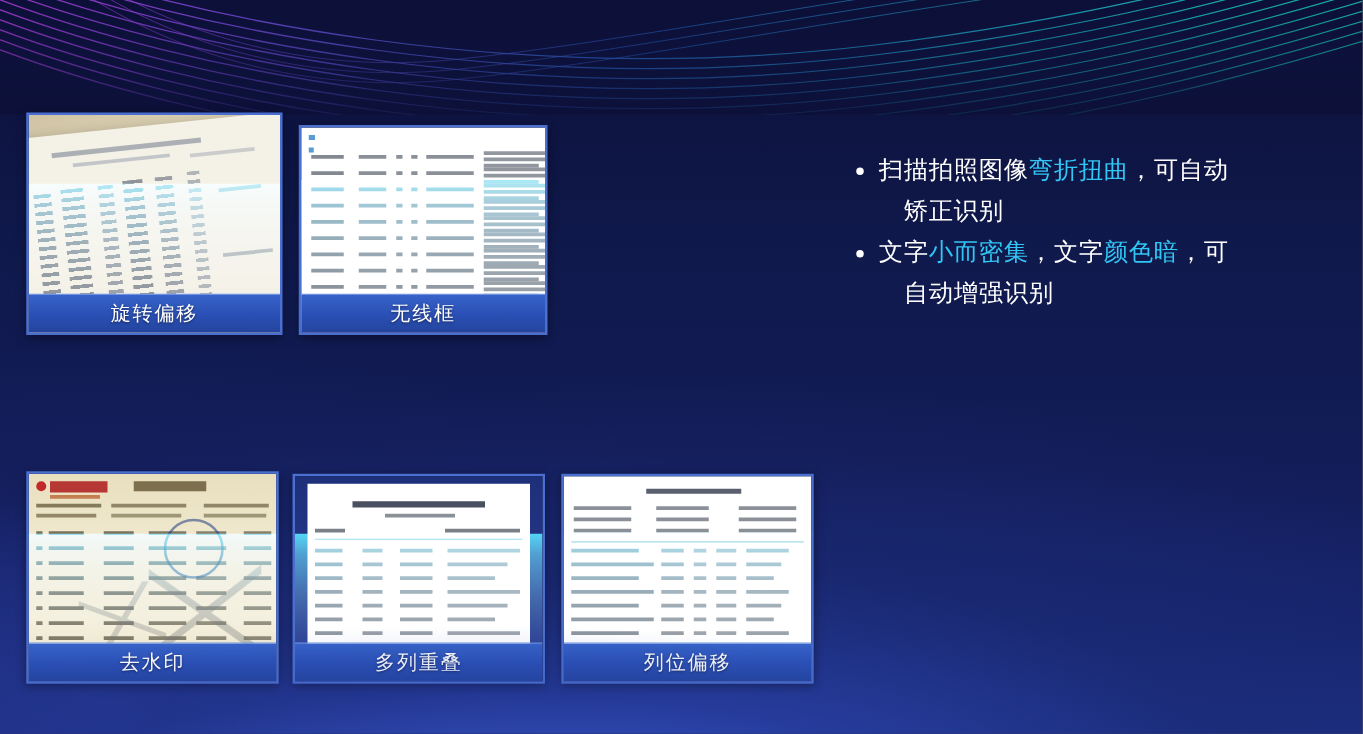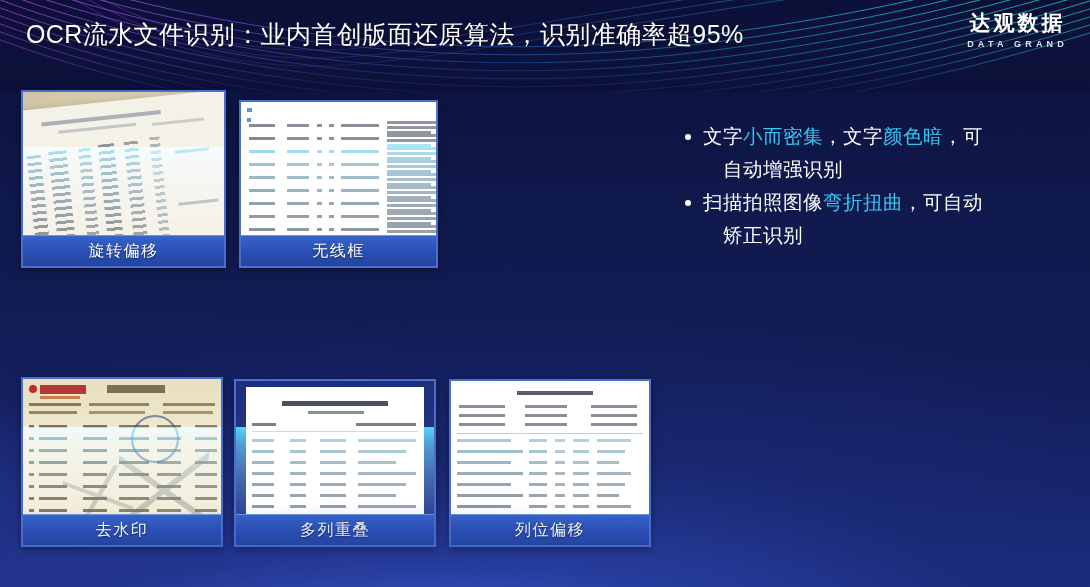--- a/index.html
+++ b/index.html
@@ -117,26 +117,21 @@
       </g>
       <g fill="none" stroke="url(#wg)" stroke-width="0.8" opacity="0.55">
         <path d="M40,-40 C 120,20 230,60 360,48 C 520,32 700,-10 1100,-60"></path>
         <path d="M40,-32 C 120,28 230,68 360,56 C 520,40 700,-2 1100,-52"></path>
         <path d="M40,-24 C 120,36 230,76 360,64 C 520,48 700,6 1100,-44"></path>
       </g>
     </svg>
   </div>
   <div class="header-sheen"></div>
 
-  <div class="title">OCR流水文件识别：业内首创版面还原算法，识别准确率超95%</div>
-
-  <div class="logo">
-    <div class="logo-cn">达观数据</div>
-    <div class="logo-en">DATA GRAND</div>
-  </div>
+
 
   <div class="thumb" style="left:239px;top:100px;width:199px;height:168px;">
     <div class="doc" style="background:#ffffff;">
       <div style="position:absolute;left:6px;top:6px;width:5px;height:4px;background:#5b9bd5;"></div>
       <div style="position:absolute;left:6px;top:16px;width:4px;height:4px;background:#5b9bd5;"></div>
 
       <div id="borderless-rows">
           <div style="position: absolute; left: 8px; top: 22px; width: 26px; height: 3px; background: rgb(109, 115, 126); opacity: 0.85;"></div>
           <div style="position: absolute; left: 46px; top: 22px; width: 22px; height: 3px; background: rgb(109, 115, 126); opacity: 0.8;"></div>
           <div style="position: absolute; left: 76px; top: 22px; width: 5px; height: 3px; background: rgb(109, 115, 126); opacity: 0.8;"></div>
@@ -479,24 +474,24 @@
           <div style="position: absolute; left: 122px; top: 157px; width: 16px; height: 3px; background: rgb(109, 115, 126); opacity: 0.7;"></div>
           <div style="position: absolute; left: 146px; top: 157px; width: 34px; height: 3px; background: rgb(109, 115, 126); opacity: 0.72;"></div>
         </div>
     </div>
     <div class="scan" style="top:45px;height:98px;"></div>
     <div class="caption">列位偏移</div>
   </div>
 
   <div class="bullets" style="left:683px;top:120px;width:390px;">
     <div class="bullet">
+      <span>扫描拍照图像</span><span class="hl">弯折扭曲</span><span>，可自动</span>
+      <span class="indent">矫正识别</span>
+    </div>
+    <div class="bullet">
       <span>文字</span><span class="hl">小而密集</span><span>，文字</span><span class="hl">颜色暗</span><span>，可</span>
       <span class="indent">自动增强识别</span>
     </div>
-    <div class="bullet">
-      <span>扫描拍照图像</span><span class="hl">弯折扭曲</span><span>，可自动</span>
-      <span class="indent">矫正识别</span>
-    </div>
   </div>
 
 
   <div class="bottom-glow"></div>
 </div>
 
 </body></html>

